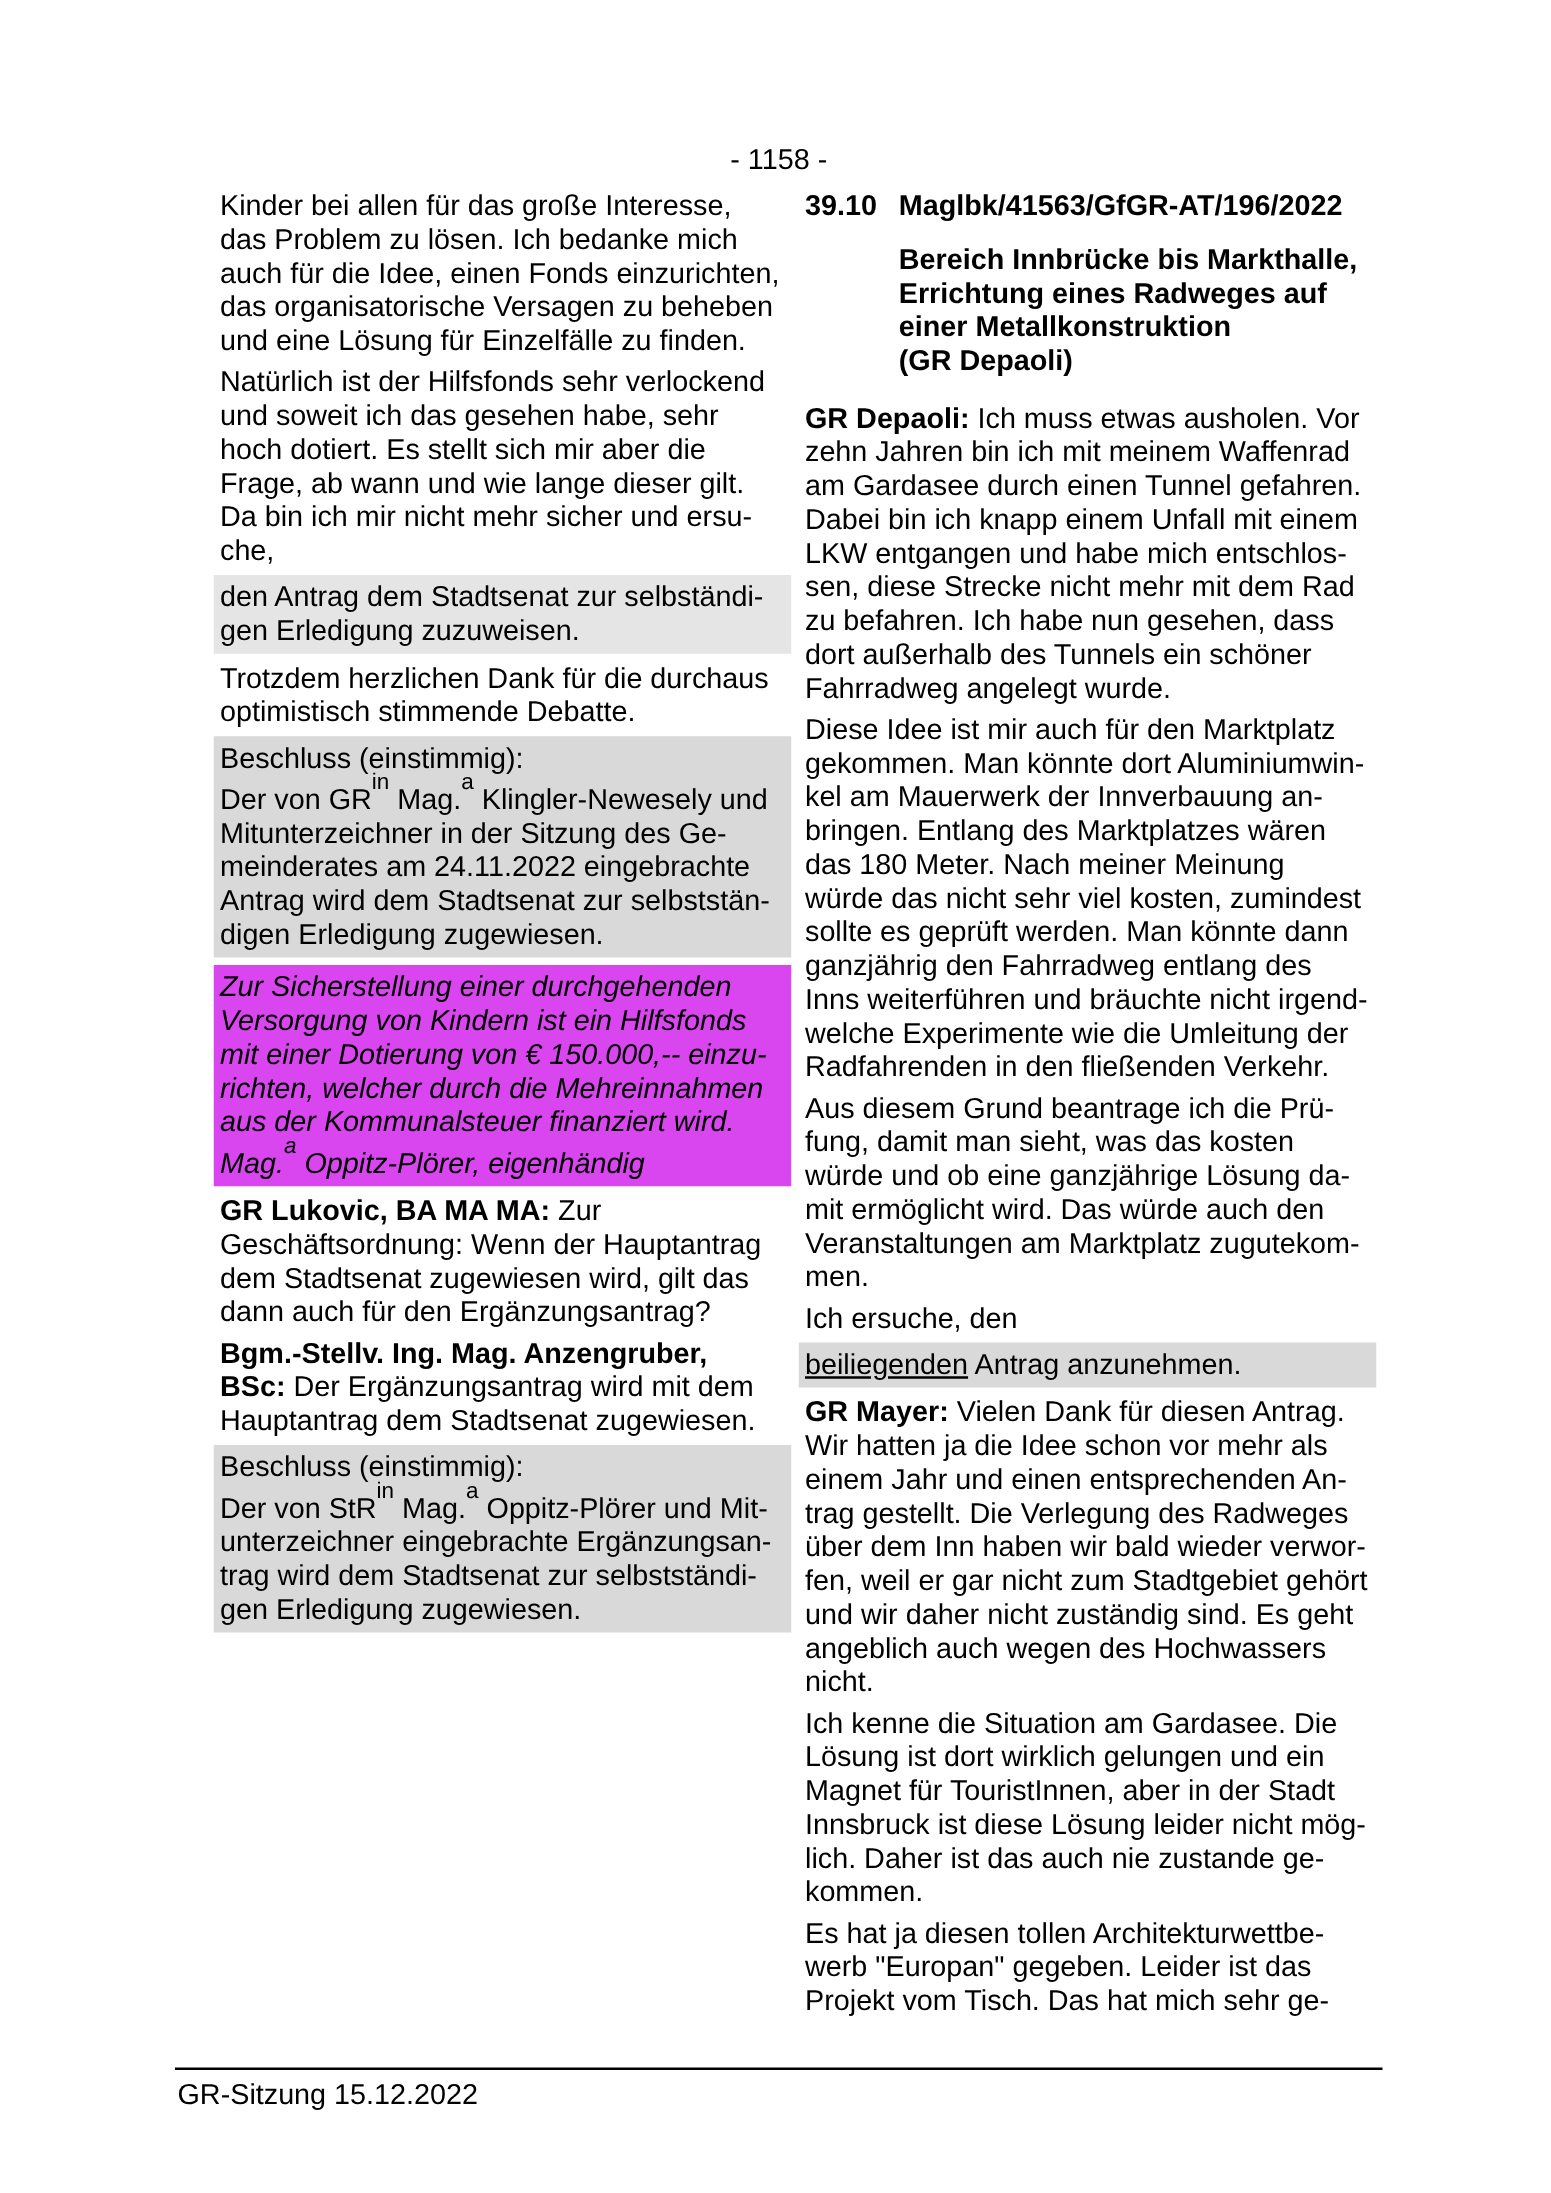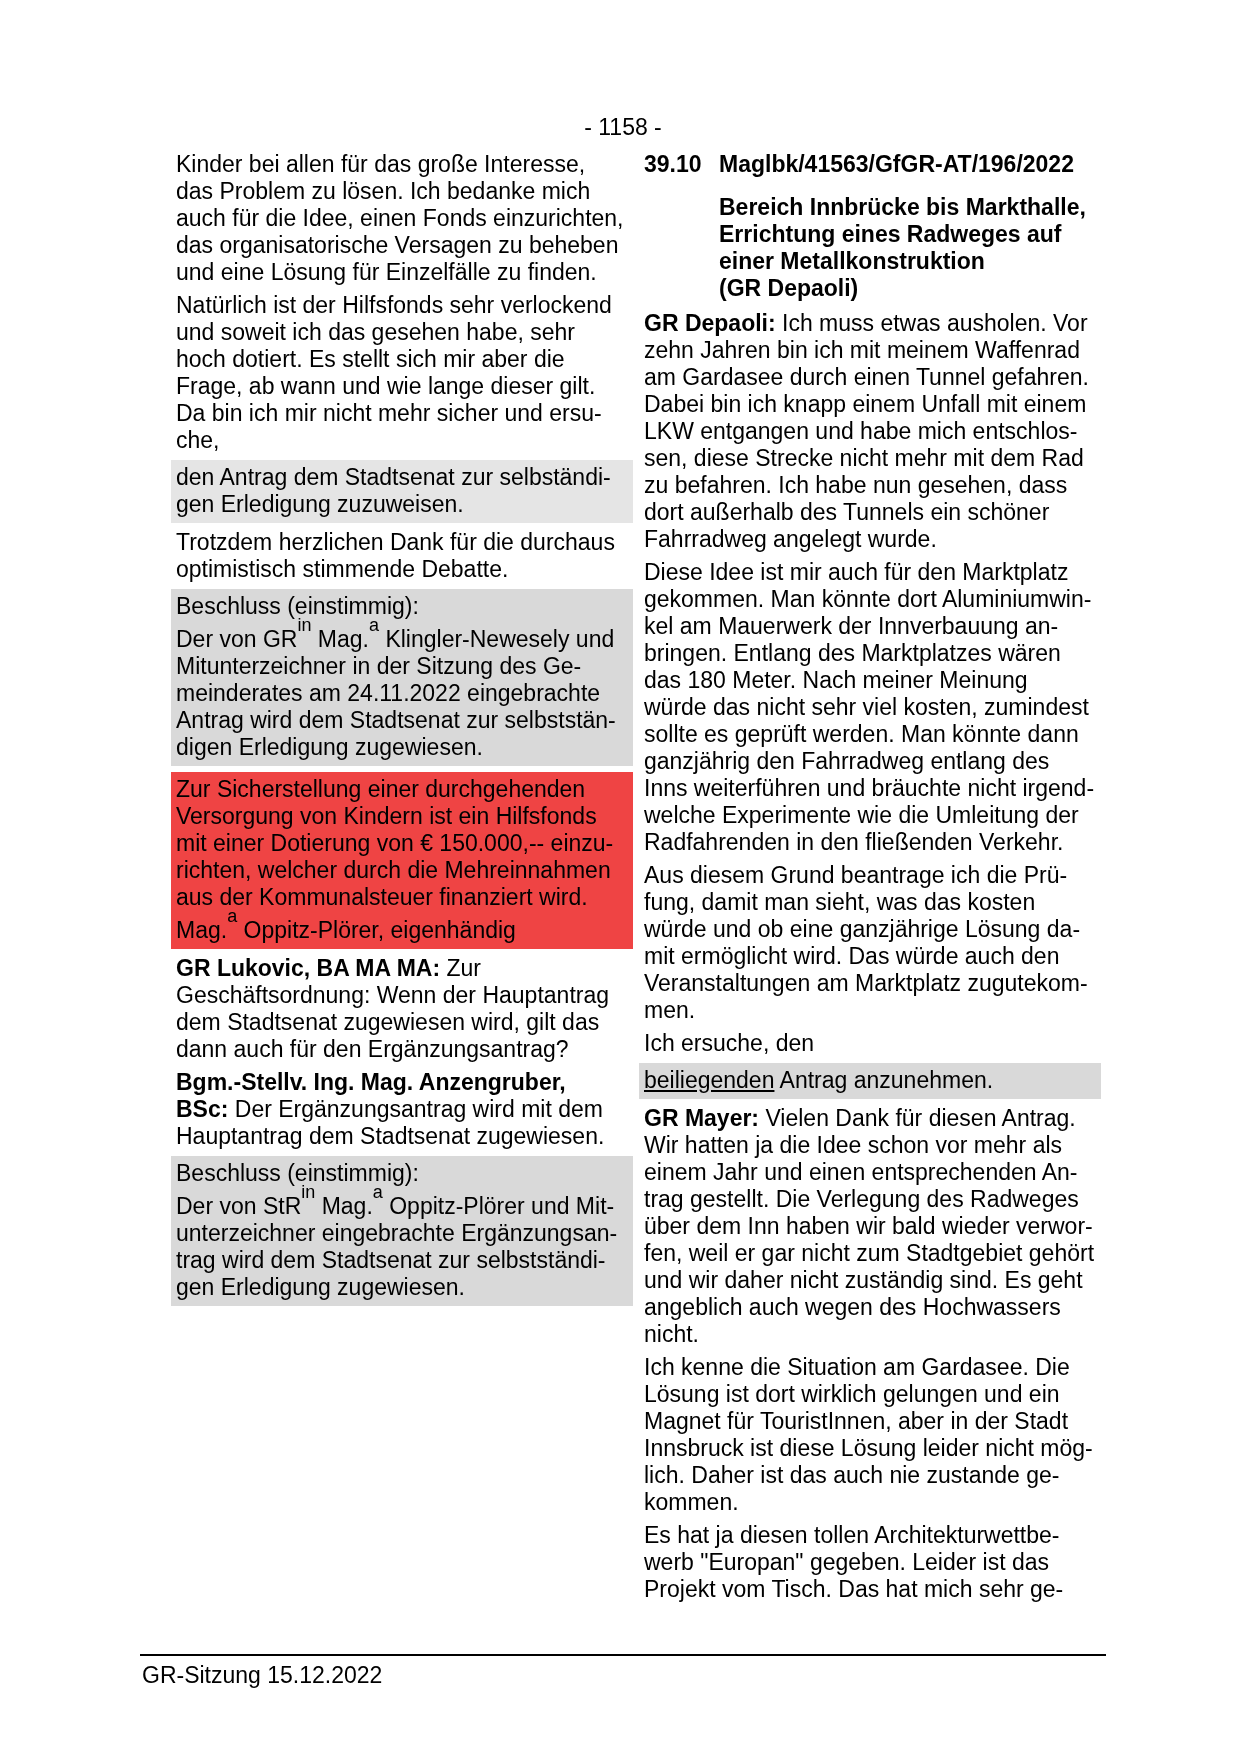--- a/index.html
+++ b/index.html
@@ -12,21 +12,21 @@
   .t{white-space:pre-line;}
   .b{font-weight:bold;}
   .u{text-decoration:underline;text-align:right;}
   sup.ss{font-size:18px;line-height:0;position:relative;top:-7px;text-align:center;}
   .hl{margin:0 0 6px 0;padding:4px 0 5px 0;}
   .hl p.para{margin:0 0 6px 0;}
   .hl p.para:last-child{margin:0;}
   .item-head{position:relative;margin:0 0 16px 0;font-weight:bold;font-size:23px;line-height:27px;}
   .item-no{position:absolute;left:5px;top:0;}
   .item-ref{display:block;margin-left:80px;}
-  .item-title{margin:0 0 8px 0;padding:0;margin-left:80px;font-weight:bold;font-size:23px;line-height:27px;}
+  .item-title{margin:0 0 19px 0;padding:0;margin-left:80px;font-weight:bold;font-size:23px;line-height:27px;}
   .footer-rule{position:absolute;left:140px;top:1654px;width:966px;height:2px;background:#000;}
   .footer-text{position:absolute;left:142px;top:1662px;font-size:23px;}
 </style>
 </head>
 <body>
 
 <div class="pageno">- 1158 -</div>
 
 <div class="col col-left">
   <p class="para t">Kinder bei allen für das große Interesse,
@@ -47,21 +47,21 @@
   <p class="para t">Trotzdem herzlichen Dank für die durchaus
 optimistisch stimmende Debatte.</p>
   <div class="hl" style="background: rgb(217, 217, 217);">
     <p class="para t">Beschluss (einstimmig):</p>
     <p class="para"><span class="t">Der von GR</span><sup class="ss">in</sup><span class="t"> Mag.</span><sup class="ss">a</sup><span class="t"> Klingler-Newesely und
 Mitunterzeichner in der Sitzung des Ge-
 meinderates am 24.11.2022 eingebrachte
 Antrag wird dem Stadtsenat zur selbststän-
 digen Erledigung zugewiesen.</span></p>
   </div>
-  <div class="hl" style="background: #ef4444;">
+  <div class="hl" style="background: #d946ef; font-style: italic;">
     <p class="para t">Zur Sicherstellung einer durchgehenden
 Versorgung von Kindern ist ein Hilfsfonds
 mit einer Dotierung von € 150.000,-- einzu-
 richten, welcher durch die Mehreinnahmen
 aus der Kommunalsteuer finanziert wird.</p>
     <p class="para"><span class="t">Mag.</span><sup class="ss">a</sup><span class="t"> Oppitz-Plörer, eigenhändig</span></p>
   </div>
   <p class="para"><span class="t b">GR Lukovic, BA MA MA:</span><span class="t"> Zur
 Geschäftsordnung: Wenn der Hauptantrag
 dem Stadtsenat zugewiesen wird, gilt das

